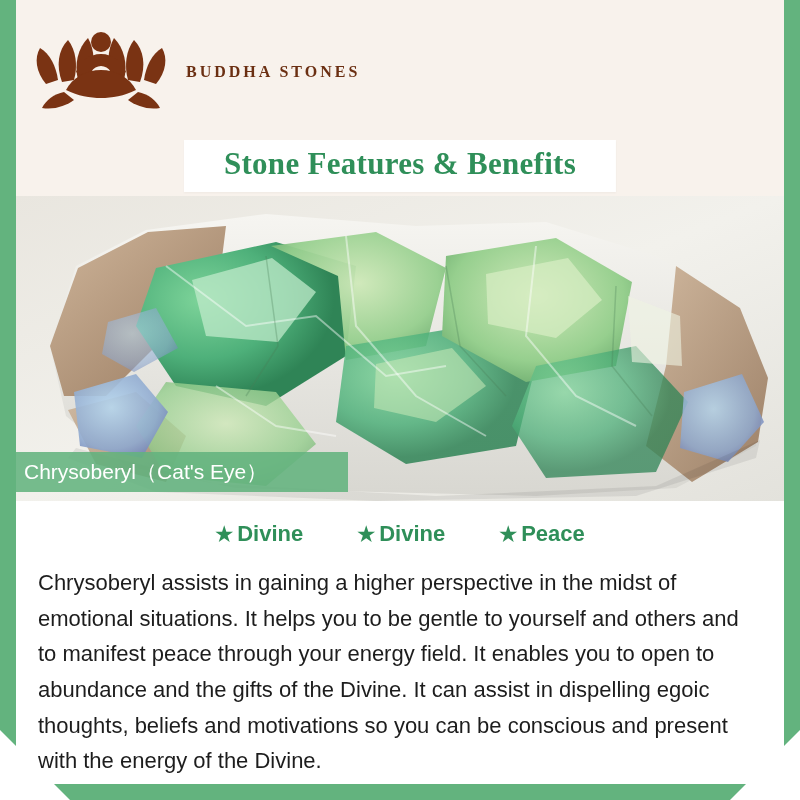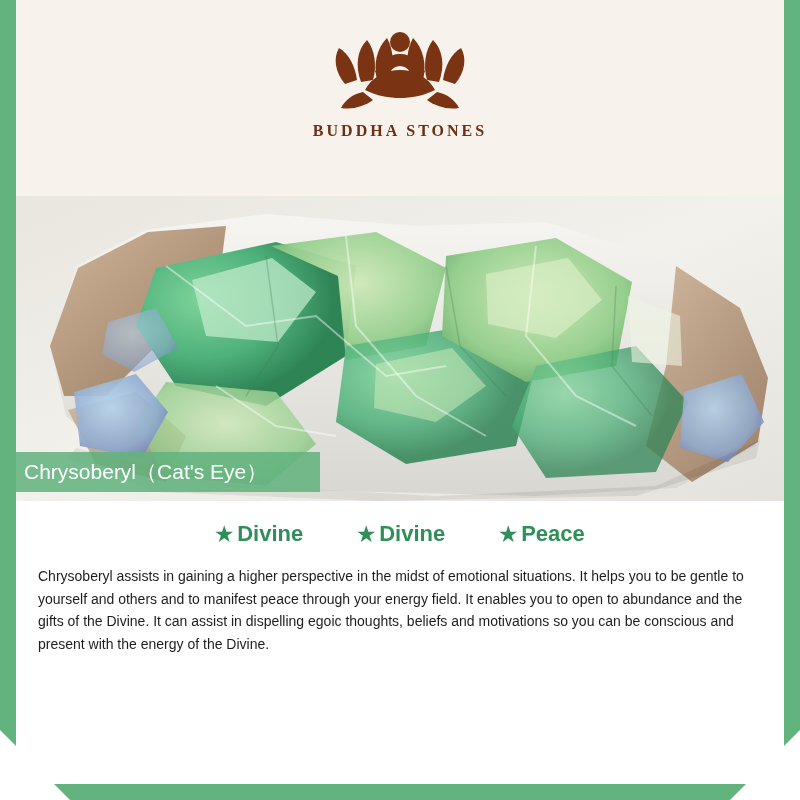--- a/index.html
+++ b/index.html
@@ -103,21 +103,21 @@
     width: 100%;
     height: 100%;
   }
 
   .logo-wrap {
     position: absolute;
     top: 22px;
     left: 0;
     right: 0;
     display: flex;
-    flex-direction: column;
+    flex-direction: row;
     align-items: center;
   }
   .brand-name {
     margin-top: 4px;
     font-size: 16px;
     letter-spacing: 3px;
     color: #6b2f12;
     font-weight: bold;
     font-family: "Liberation Serif", serif;
   }
@@ -155,21 +155,21 @@
     display: block;
     width: 768px;
     height: 305px;
   }
 
   
   .caption-band {
     position: absolute;
     left: 0;
     top: 452px;
-    width: 320px;
+    width: 348px;
     height: 40px;
     background: rgba(99,179,126,0.88);
     z-index: 3;
     display: flex;
     align-items: center;
     padding-left: 24px;
     box-sizing: border-box;
   }
   .caption-band span {
     color: #ffffff;
@@ -207,21 +207,21 @@
     font-family: "Liberation Sans", sans-serif;
   }
   .keyword .star {
     color: #2f8f59;
     font-size: 20px;
     line-height: 1;
   }
 
   .description {
     margin: 18px 22px 4px 22px;
-    font-size: 14px;
+    font-size: 22px;
     line-height: 1.62;
     color: #1d1d1d;
     font-family: "Liberation Sans", sans-serif;
     text-align: left;
   }
 </style>
 </head>
 <body>
 
 <div class="page">
@@ -254,20 +254,23 @@
               <path d="M85 48 C70 48 56 56 50 68 C62 74 74 76 85 76 C96 76 108 74 120 68 C114 56 100 48 85 48 Z"></path>
 
               <path d="M48 70 C38 72 30 78 26 86 C38 88 50 84 58 78 Z"></path>
               <path d="M122 70 C132 72 140 78 144 86 C132 88 120 84 112 78 Z"></path>
             </g>
           </svg>
         </span>
         <div class="brand-name">BUDDHA STONES</div>
       </div>
 
+      <div class="title-bar">
+        <h1>Stone Features &amp; Benefits</h1>
+      </div>
     </div>
   </div>
 
   <div class="photo">
     <svg class="stone-svg" viewBox="0 0 768 305" preserveAspectRatio="none" xmlns="http://www.w3.org/2000/svg">
       <defs>
         <linearGradient id="bg" x1="0" y1="0" x2="1" y2="1">
           <stop offset="0%" stop-color="#e9e6df"></stop>
           <stop offset="50%" stop-color="#f2f1ec"></stop>
           <stop offset="100%" stop-color="#e3e2dc"></stop>

